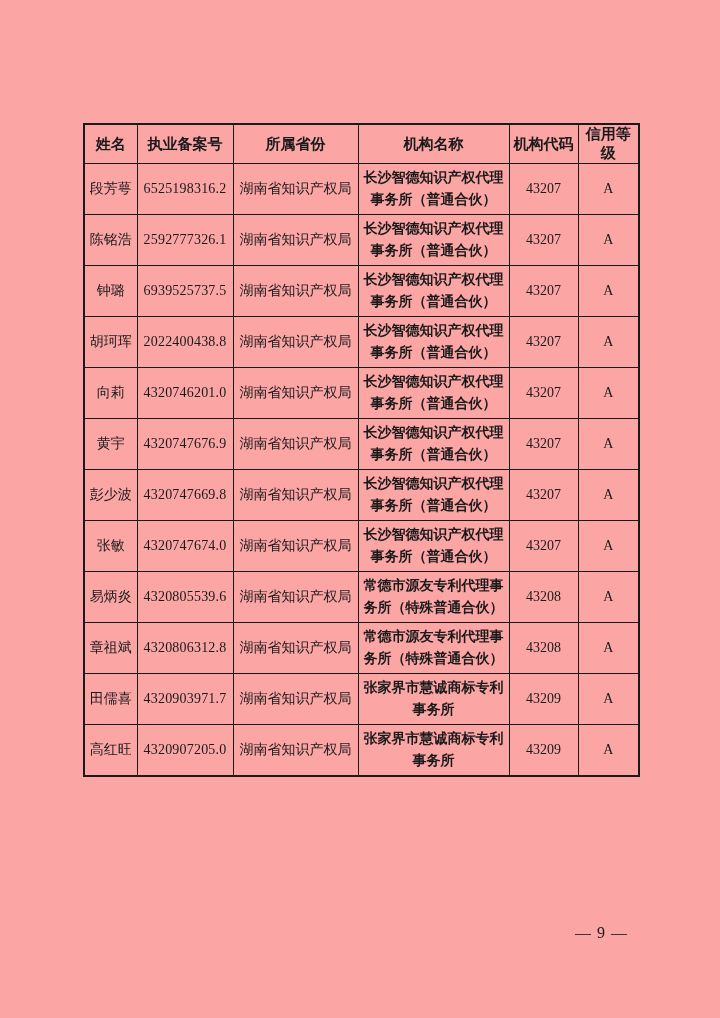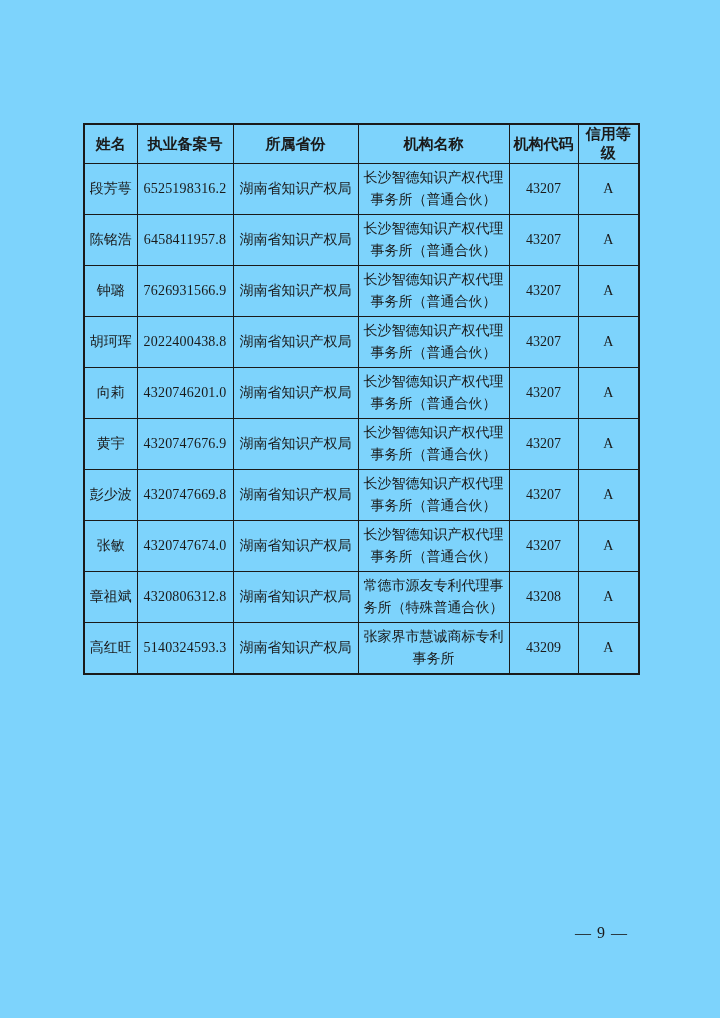--- a/index.html
+++ b/index.html
@@ -4,21 +4,21 @@
 <style>
   html, body {
     margin: 0;
     padding: 0;
     background: #ffffff;
   }
   .page {
     position: relative;
     width: 720px;
     height: 1018px;
-    background: #7dd3fc;
+    background: #fca5a5;
     overflow: hidden;
     font-family: "Liberation Serif", "DejaVu Serif", serif;
     color: #1a1a1a;
   }
   table.agents {
     position: absolute;
     left: 83px;
     top: 123px;
     width: 555px;
     border-collapse: collapse;
@@ -53,20 +53,21 @@
   col.c-code   { width: 69px;  }
   col.c-rating { width: 61px;  }
 
   td.cell-license {
     text-align: left;
     padding-left: 5px;
     letter-spacing: 0.2px;
   }
   td.cell-org {
     padding: 1px 3px;
+    font-weight: bold;
   }
   .page-footer {
     position: absolute;
     top: 924px;
     right: 92px;
     font-size: 16px;
     color: #1a1a1a;
     letter-spacing: 1px;
     font-family: "Liberation Serif", "DejaVu Serif", serif;
   }
@@ -99,29 +100,29 @@
         <tr>
           <td class="cell-name">段芳萼</td>
           <td class="cell-license">6525198316.2</td>
           <td class="cell-province">湖南省知识产权局</td>
           <td class="cell-org">长沙智德知识产权代理事务所（普通合伙）</td>
           <td class="cell-org-code">43207</td>
           <td class="cell-credit-rating">A</td>
         </tr>
         <tr>
           <td class="cell-name">陈铭浩</td>
-          <td class="cell-license">6458411957.8</td>
+          <td class="cell-license">2592777326.1</td>
           <td class="cell-province">湖南省知识产权局</td>
           <td class="cell-org">长沙智德知识产权代理事务所（普通合伙）</td>
           <td class="cell-org-code">43207</td>
           <td class="cell-credit-rating">A</td>
         </tr>
         <tr>
           <td class="cell-name">钟璐</td>
-          <td class="cell-license">7626931566.9</td>
+          <td class="cell-license">6939525737.5</td>
           <td class="cell-province">湖南省知识产权局</td>
           <td class="cell-org">长沙智德知识产权代理事务所（普通合伙）</td>
           <td class="cell-org-code">43207</td>
           <td class="cell-credit-rating">A</td>
         </tr>
         <tr>
           <td class="cell-name">胡珂珲</td>
           <td class="cell-license">2022400438.8</td>
           <td class="cell-province">湖南省知识产权局</td>
           <td class="cell-org">长沙智德知识产权代理事务所（普通合伙）</td>
@@ -154,33 +155,49 @@
         </tr>
         <tr>
           <td class="cell-name">张敏</td>
           <td class="cell-license">4320747674.0</td>
           <td class="cell-province">湖南省知识产权局</td>
           <td class="cell-org">长沙智德知识产权代理事务所（普通合伙）</td>
           <td class="cell-org-code">43207</td>
           <td class="cell-credit-rating">A</td>
         </tr>
         <tr>
+          <td class="cell-name">易炳炎</td>
+          <td class="cell-license">4320805539.6</td>
+          <td class="cell-province">湖南省知识产权局</td>
+          <td class="cell-org">常德市源友专利代理事务所（特殊普通合伙）</td>
+          <td class="cell-org-code">43208</td>
+          <td class="cell-credit-rating">A</td>
+        </tr>
+        <tr>
           <td class="cell-name">章祖斌</td>
           <td class="cell-license">4320806312.8</td>
           <td class="cell-province">湖南省知识产权局</td>
           <td class="cell-org">常德市源友专利代理事务所（特殊普通合伙）</td>
           <td class="cell-org-code">43208</td>
           <td class="cell-credit-rating">A</td>
         </tr>
         <tr>
-          <td class="cell-name">高红旺</td>
-          <td class="cell-license">5140324593.3</td>
+          <td class="cell-name">田儒喜</td>
+          <td class="cell-license">4320903971.7</td>
           <td class="cell-province">湖南省知识产权局</td>
           <td class="cell-org">张家界市慧诚商标专利事务所</td>
           <td class="cell-org-code">43209</td>
           <td class="cell-credit-rating">A</td>
         </tr>
+        <tr>
+          <td class="cell-name">高红旺</td>
+          <td class="cell-license">4320907205.0</td>
+          <td class="cell-province">湖南省知识产权局</td>
+          <td class="cell-org">张家界市慧诚商标专利事务所</td>
+          <td class="cell-org-code">43209</td>
+          <td class="cell-credit-rating">A</td>
+        </tr>
       </tbody>
   </table>
 
   <div class="page-footer">— 9 —</div>
 
 </div>
 
 </body></html>

